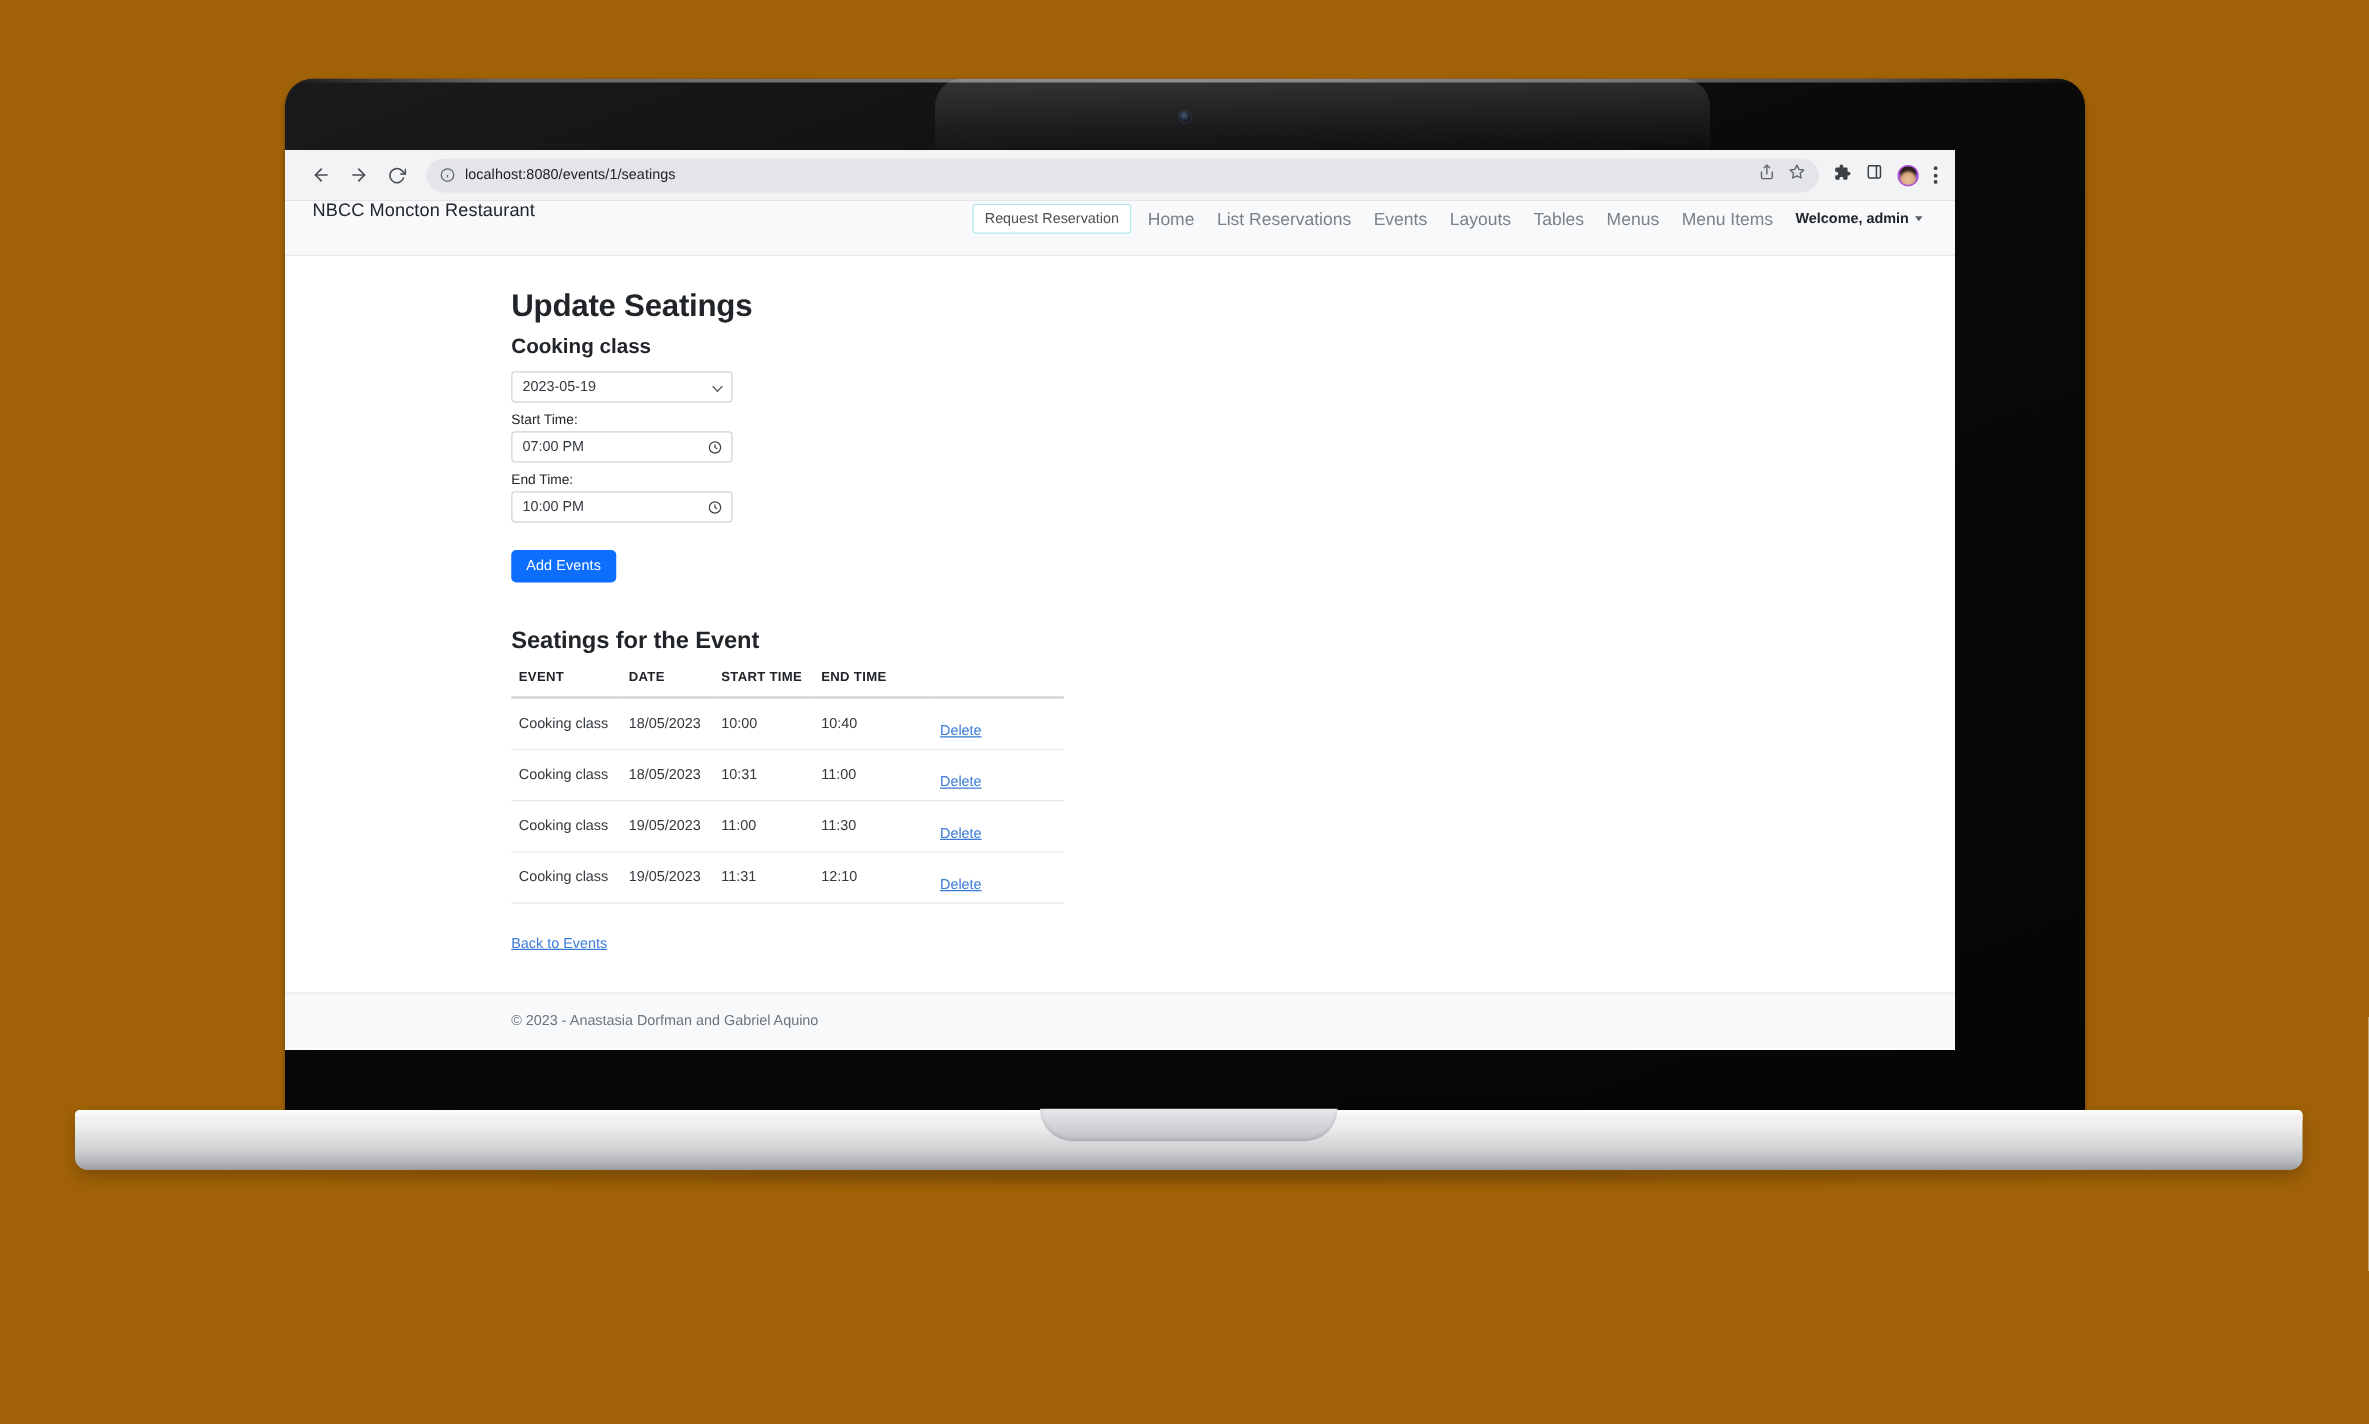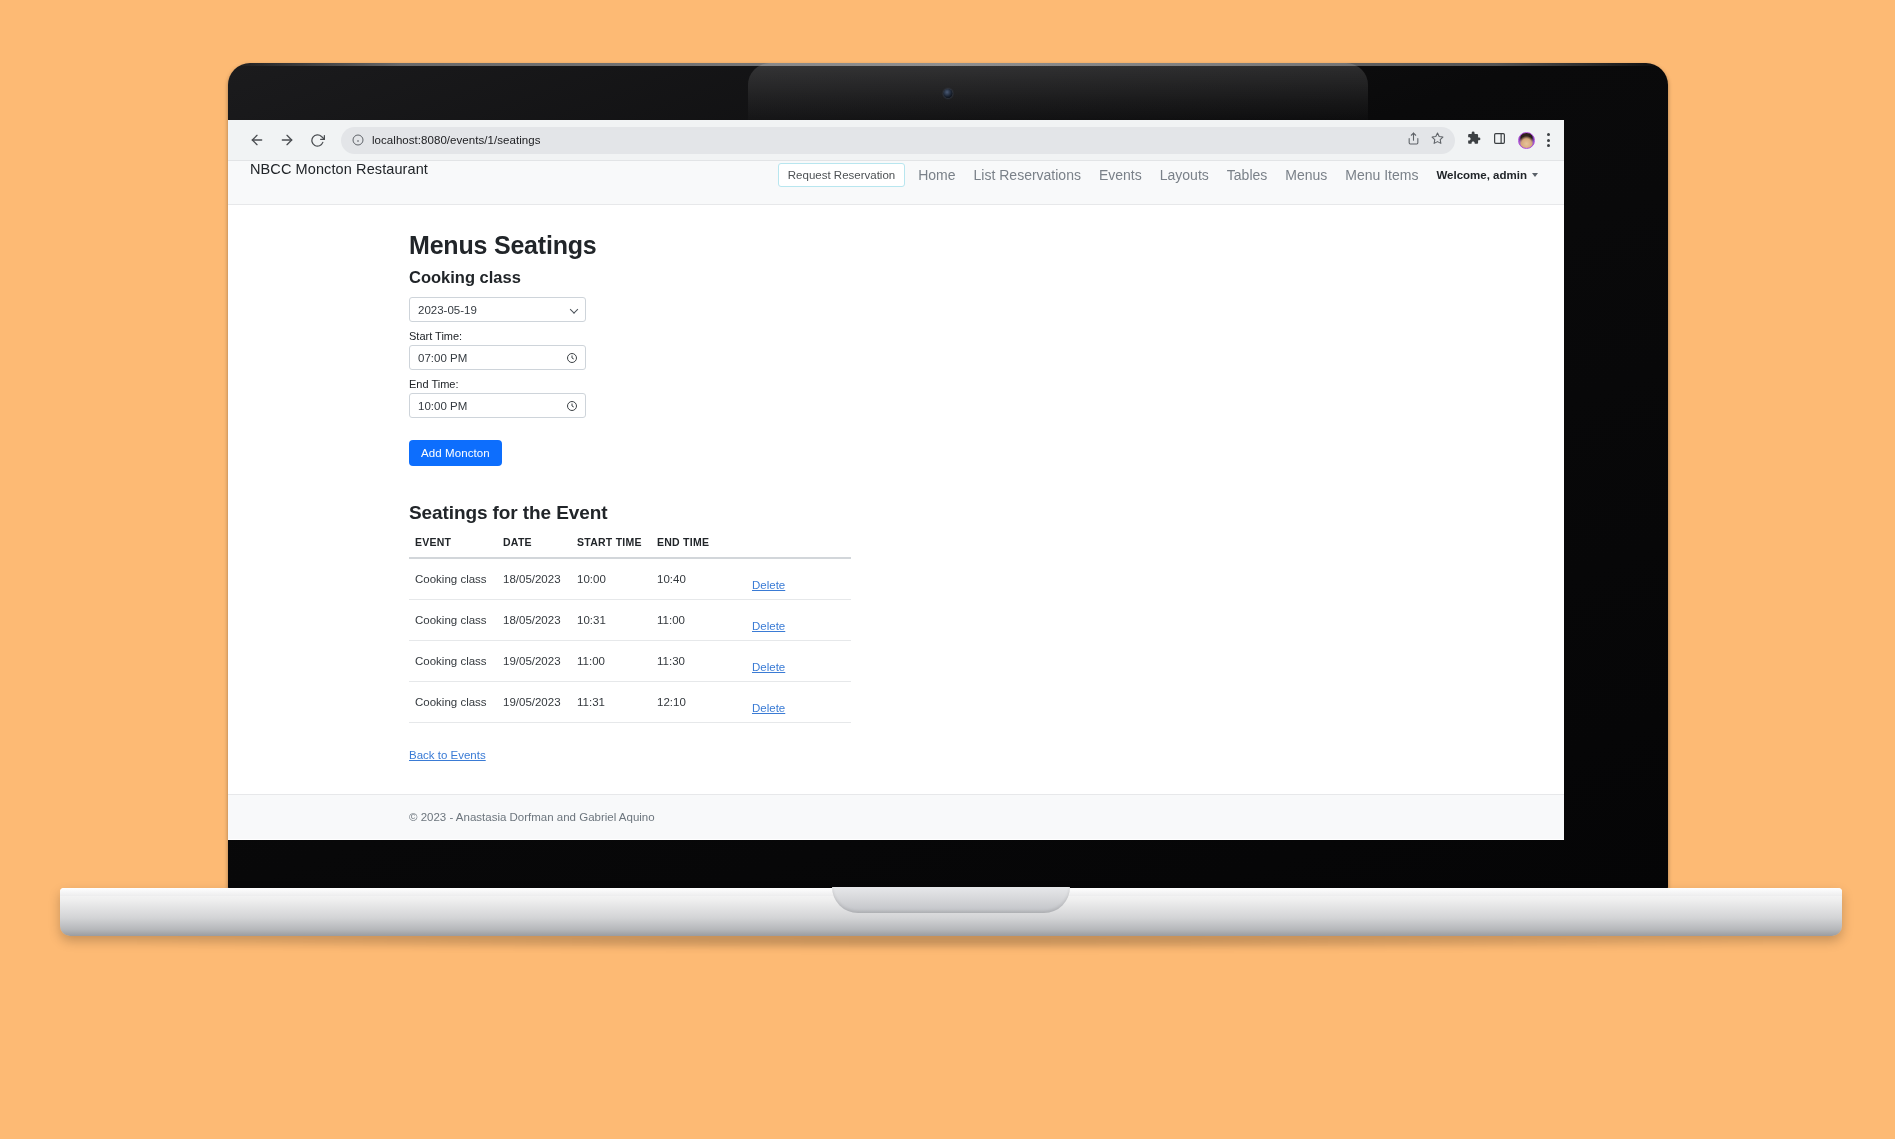--- a/index.html
+++ b/index.html
@@ -10,21 +10,21 @@
     background: #ffffff;
     font-family: "Liberation Sans", sans-serif;
     overflow: hidden;
   }
 
   
   .scene {
     position: relative;
     width: 1895px;
     height: 1139px;
-    background: #fdba74;
+    background: #a16207;
   }
 
   
   .laptop-lid {
     position: absolute;
     left: 228px;
     top: 63px;
     width: 1440px;
     height: 830px;
     background: linear-gradient(160deg, #1b1b1d 0%, #0a0a0b 35%, #050506 100%);
@@ -487,21 +487,21 @@
         <span class="nav-user">
           <span>Welcome, admin</span>
           <span class="caret"></span>
         </span>
       </div>
     </div>
 
     <div class="page-wrap">
       <div class="content">
 
-        <h1 class="page-title">Menus Seatings</h1>
+        <h1 class="page-title">Update Seatings</h1>
         <h4 class="event-name">Cooking class</h4>
 
         <div class="form-block">
 
           <div class="select-wrap">
             <select class="form-ctl">
               <option>2023-05-19</option>
             </select>
             <span class="select-chev"></span>
           </div>
@@ -521,21 +521,21 @@
           <div class="time-wrap">
             <input class="form-ctl" type="text" value="10:00 PM" style="">
             <span class="clock-ico">
               <svg width="12" height="12" viewBox="0 0 24 24" fill="none" stroke="currentColor" stroke-width="2">
                   <circle cx="12" cy="12" r="9"></circle>
                   <polyline points="12 7 12 12 15.5 14"></polyline>
                 </svg>
             </span>
           </div>
 
-          <button class="btn-primary">Add Moncton</button>
+          <button class="btn-primary">Add Events</button>
         </div>
 
         <h3 class="section-title">Seatings for the Event</h3>
 
         <table class="seatings">
           <thead>
             <tr>
               <th class="col-event">EVENT</th>
               <th class="col-date">DATE</th>
               <th class="col-start">START TIME</th>

